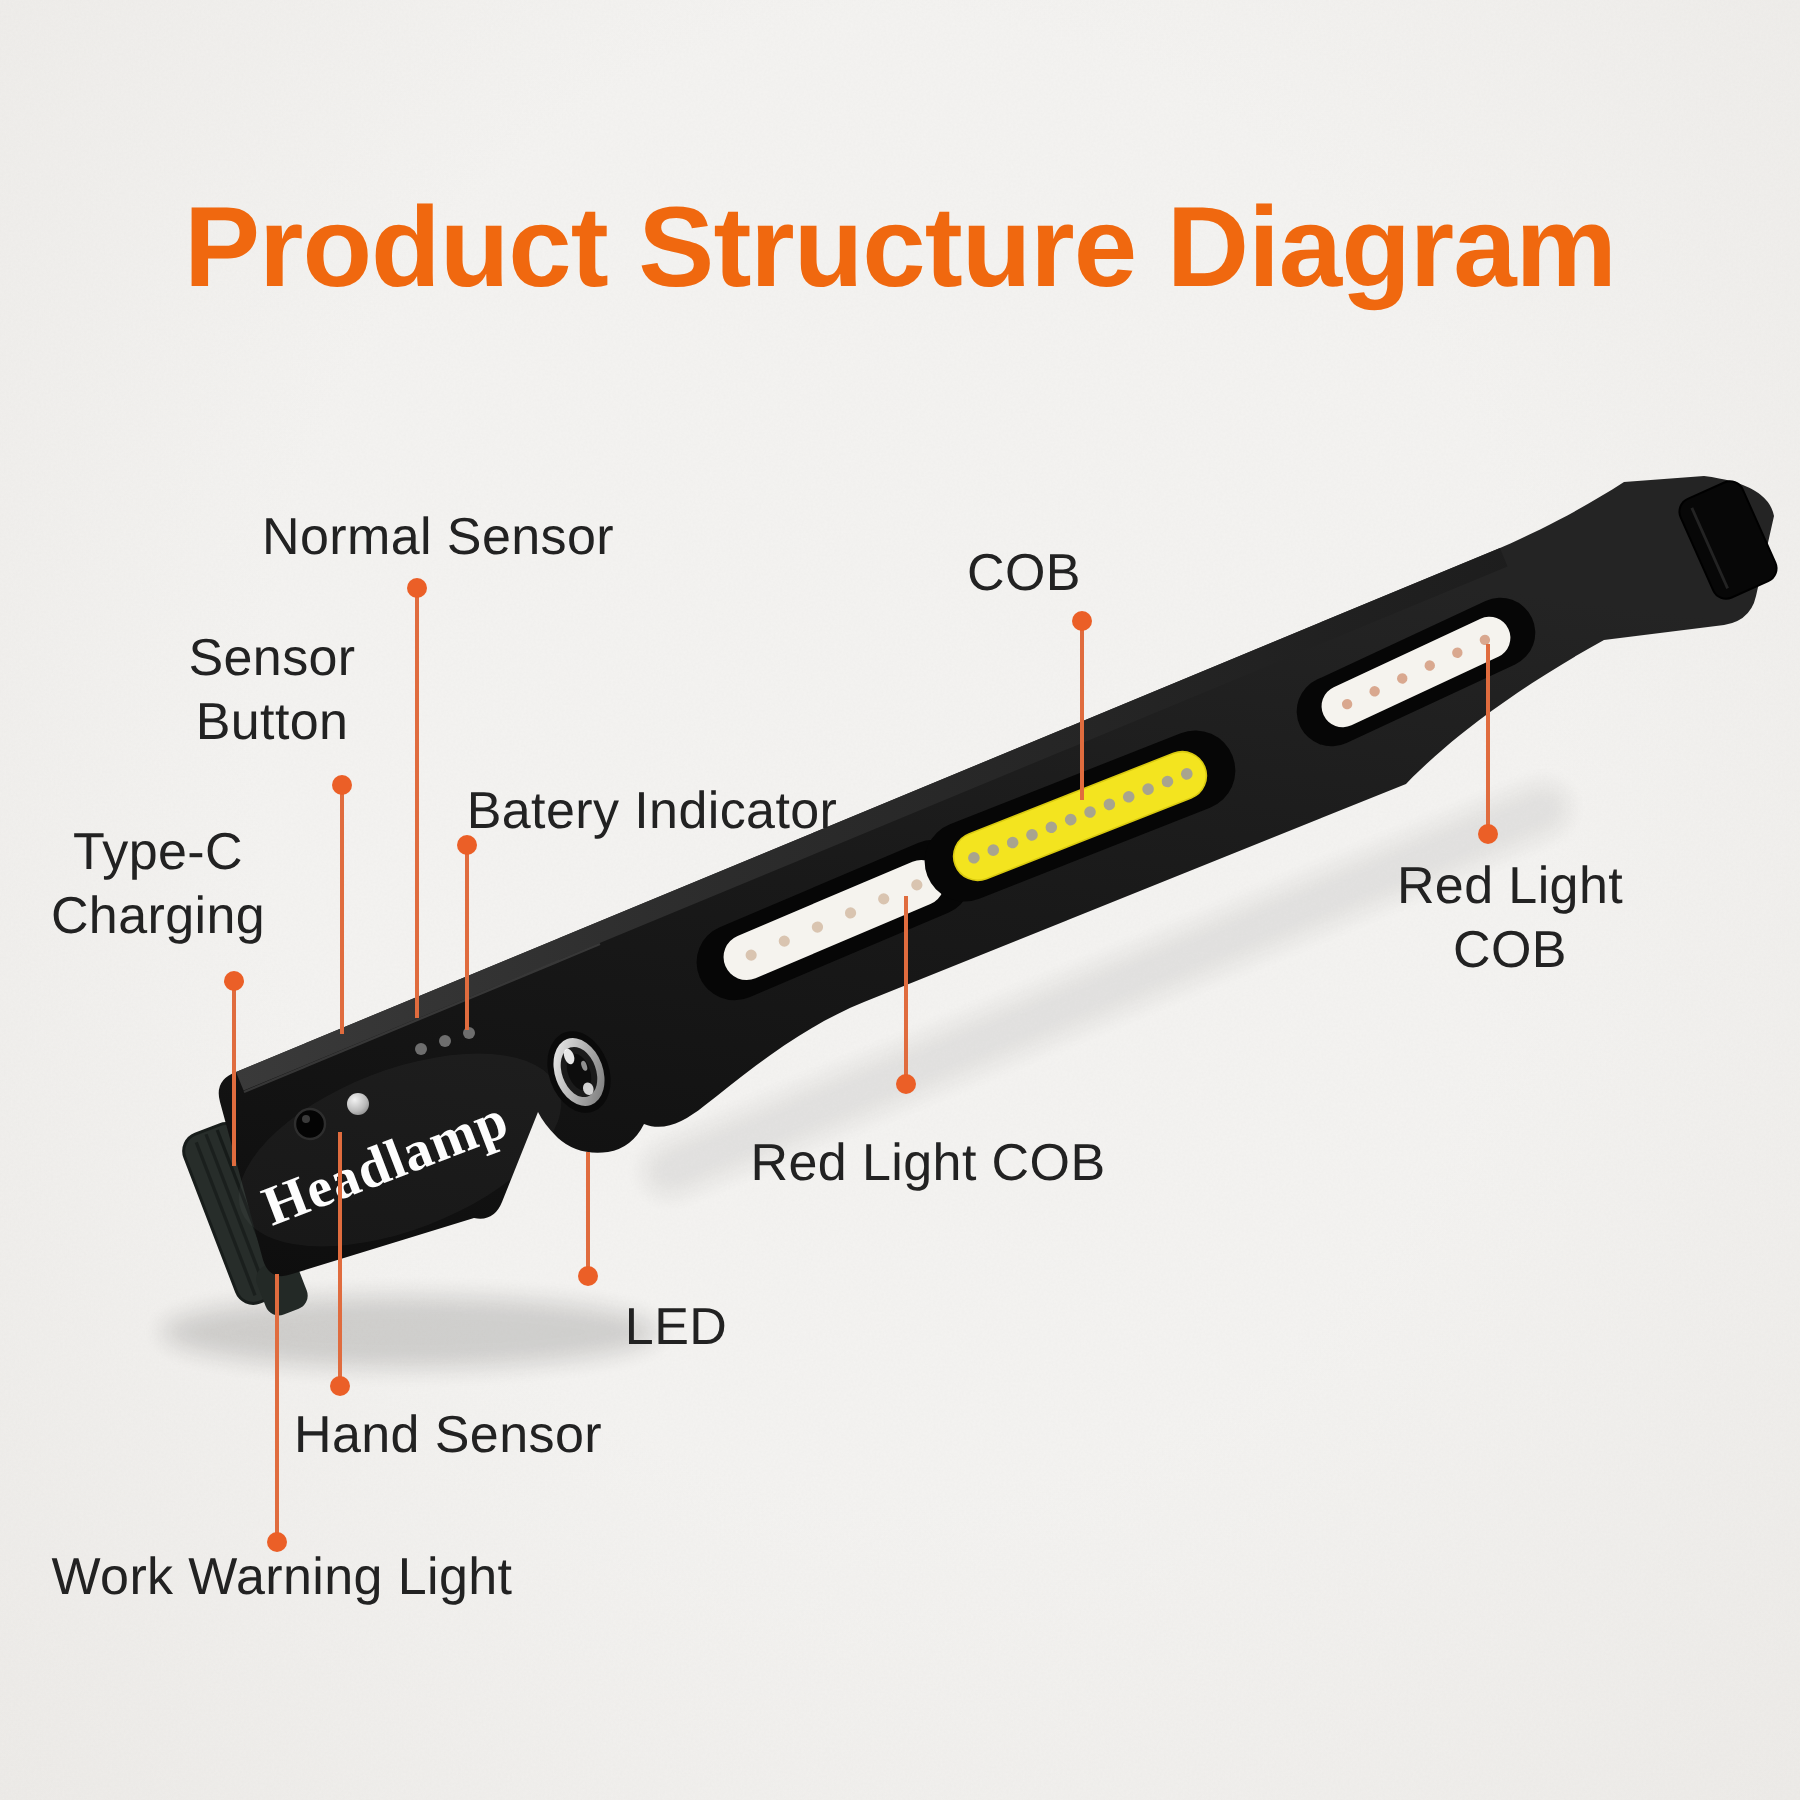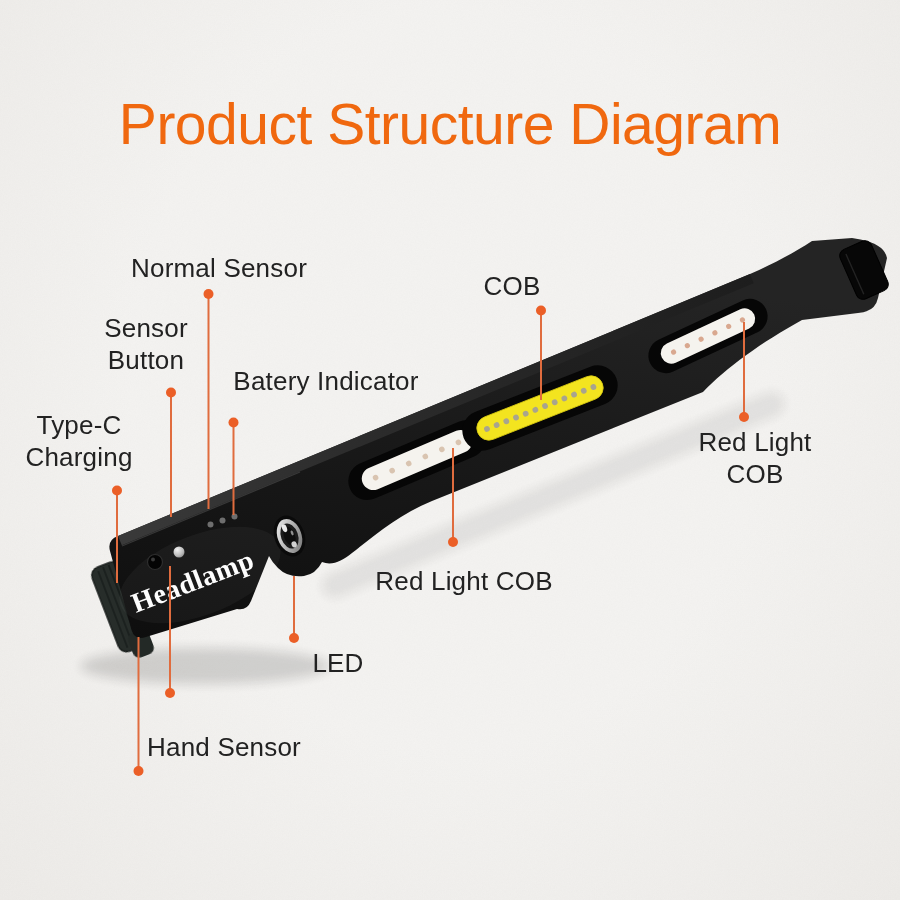--- a/index.html
+++ b/index.html
@@ -4,21 +4,21 @@
 <style>
   html,body{margin:0;padding:0;}
   #stage{
     position:relative;width:900px;height:900px;overflow:hidden;
     background:radial-gradient(ellipse at 50% 42%, #f4f3f1 50%, #edebe8 100%);
     font-family:"Liberation Sans", sans-serif;
   }
   #stage svg{position:absolute;left:0;top:0;}
   .page-title{
     position:absolute;left:450px;top:124px;transform:translate(-50%,-50%);
-    font-size:57px;font-weight:normal;letter-spacing:-0.5px;color:#f0680f;
+    font-size:57px;font-weight:bold;letter-spacing:-0.5px;color:#f0680f;
     white-space:nowrap;
     text-align:center;
   }
   .callout{
     position:absolute;transform:translate(-50%,-50%);
     font-size:26px;line-height:1.22;color:#222;text-align:center;
     white-space:pre-line;letter-spacing:0.2px;
   }
 </style>
 </head>
@@ -194,24 +194,25 @@
     <circle cx="453" cy="542" r="5"></circle>
     <circle cx="294" cy="638" r="5"></circle>
     <circle cx="170" cy="693" r="5"></circle>
     <circle cx="138.5" cy="771" r="5"></circle>
   </g>
 </svg>
 
 <div class="page-title">Product Structure Diagram</div>
 
 <div class="callout" style="left:219px;top:269px;">Normal Sensor</div>
-<div class="callout" style="left:146px;top:345px;">Sensor
+<div class="callout" style="left:136px;top:345px;">Sensor
 Button</div>
-<div class="callout" style="left:326px;top:382px;">Batery Indicator</div>
+<div class="callout" style="left:326px;top:406px;">Batery Indicator</div>
 <div class="callout" style="left:79px;top:442px;">Type-C
 Charging</div>
 <div class="callout" style="left:512px;top:287px;">COB</div>
 <div class="callout" style="left:755px;top:459px;">Red Light COB</div>
 <div class="callout" style="left:464px;top:582px;">Red Light COB</div>
 <div class="callout" style="left:295px;top:664px;margin-left:43px;">LED</div>
-<div class="callout" style="left:224px;top:718px;margin-top:30px;">Hand Sensor</div>
+<div class="callout" style="left:224px;top:718px;">Hand Sensor</div>
+<div class="callout" style="left:141px;top:789px;">Work Warning Light</div>
 
 </div>
 
 </body></html>

